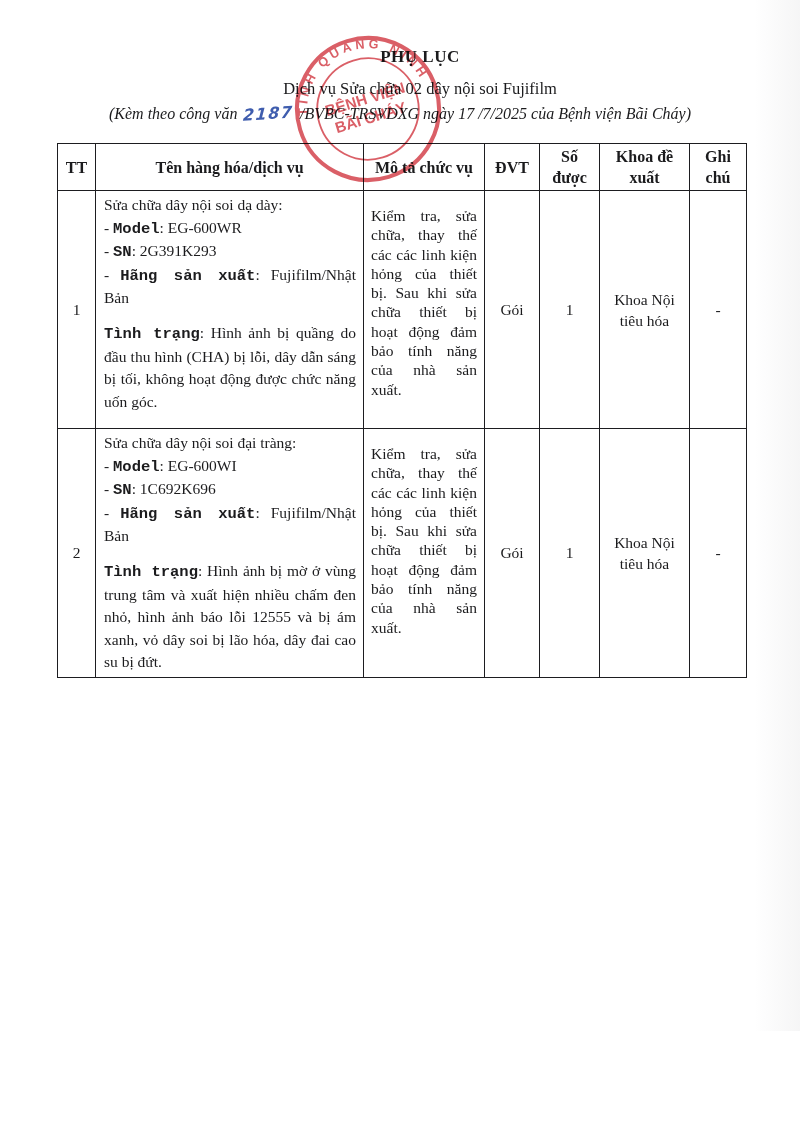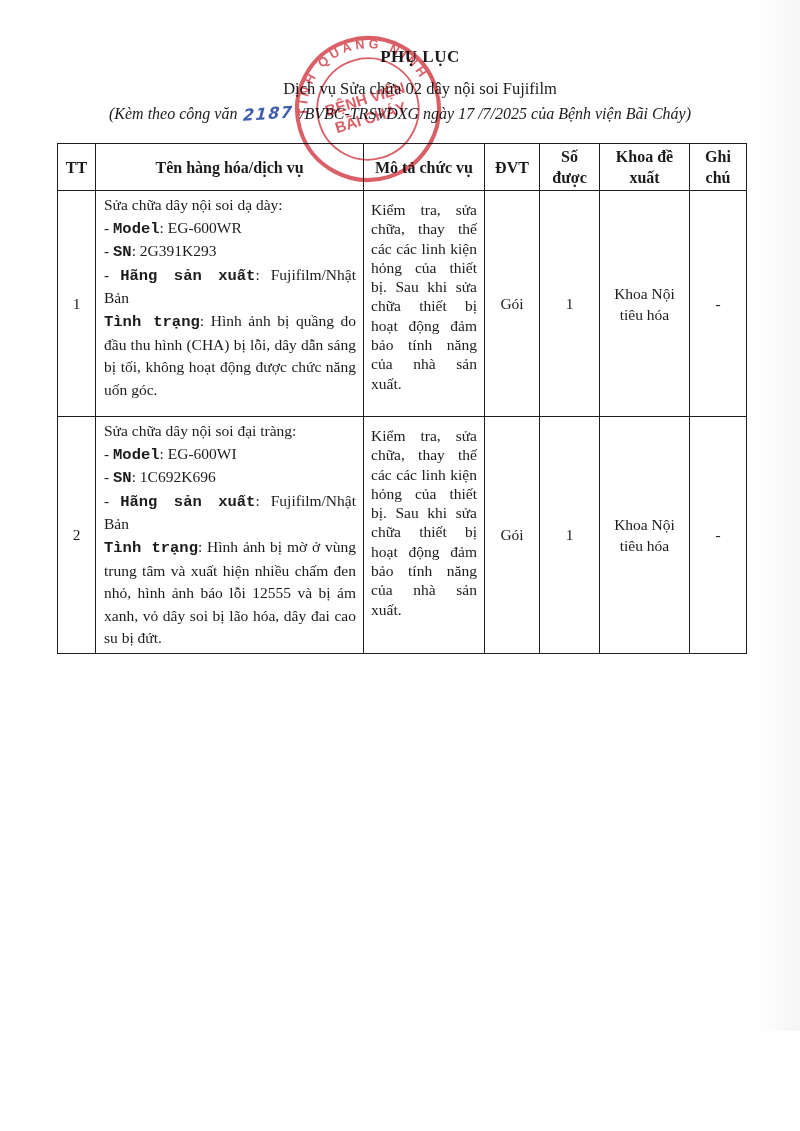--- a/index.html
+++ b/index.html
@@ -90,23 +90,23 @@
   td.c-item{
     vertical-align:top;
     text-align:justify;
     line-height:22.6px;
     padding:3px 7px 3px 8px;
   }
   td.c-desc{
     vertical-align:top;
     text-align:justify;
     line-height:19.3px;
-    padding:9px 7px;
-  }
-  .cond{margin-top:0;}
+    padding:15px 7px;
+  }
+  .cond{margin-top:12px;}
   b{font-weight:700;font-family:Liberation Mono, monospace;}
   
   .scan-bottom-line{
     position:absolute;
     left:-6px;top:1113px;
     width:812px;height:3px;
     background:#33343a;
     transform:rotate(.35deg);
   }
   .scan-right-shade{

